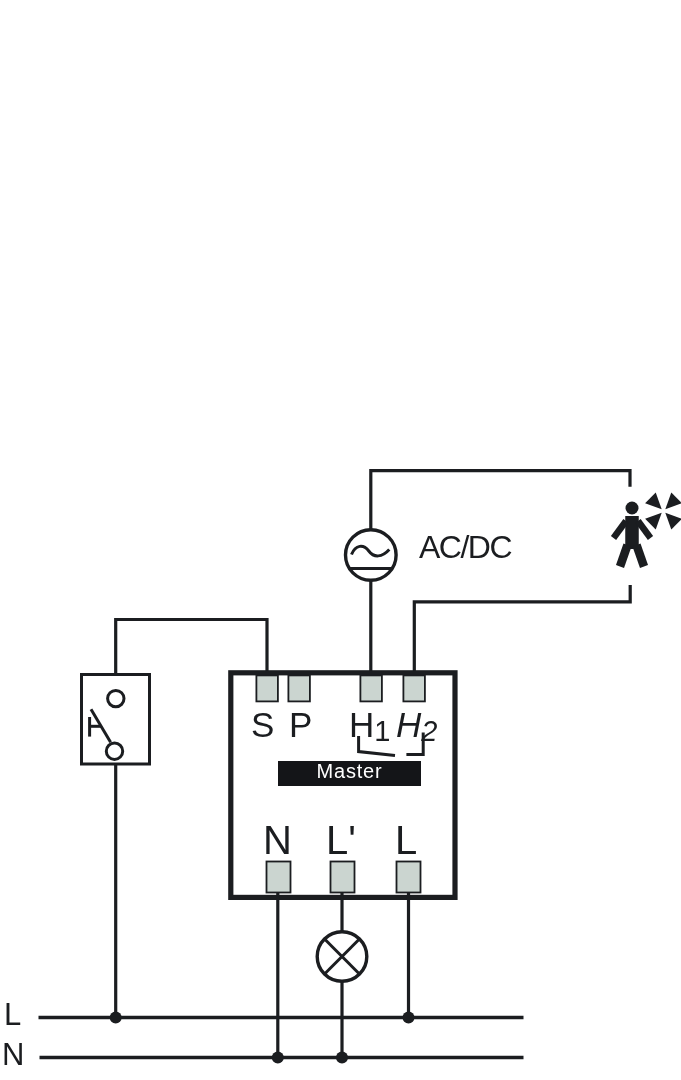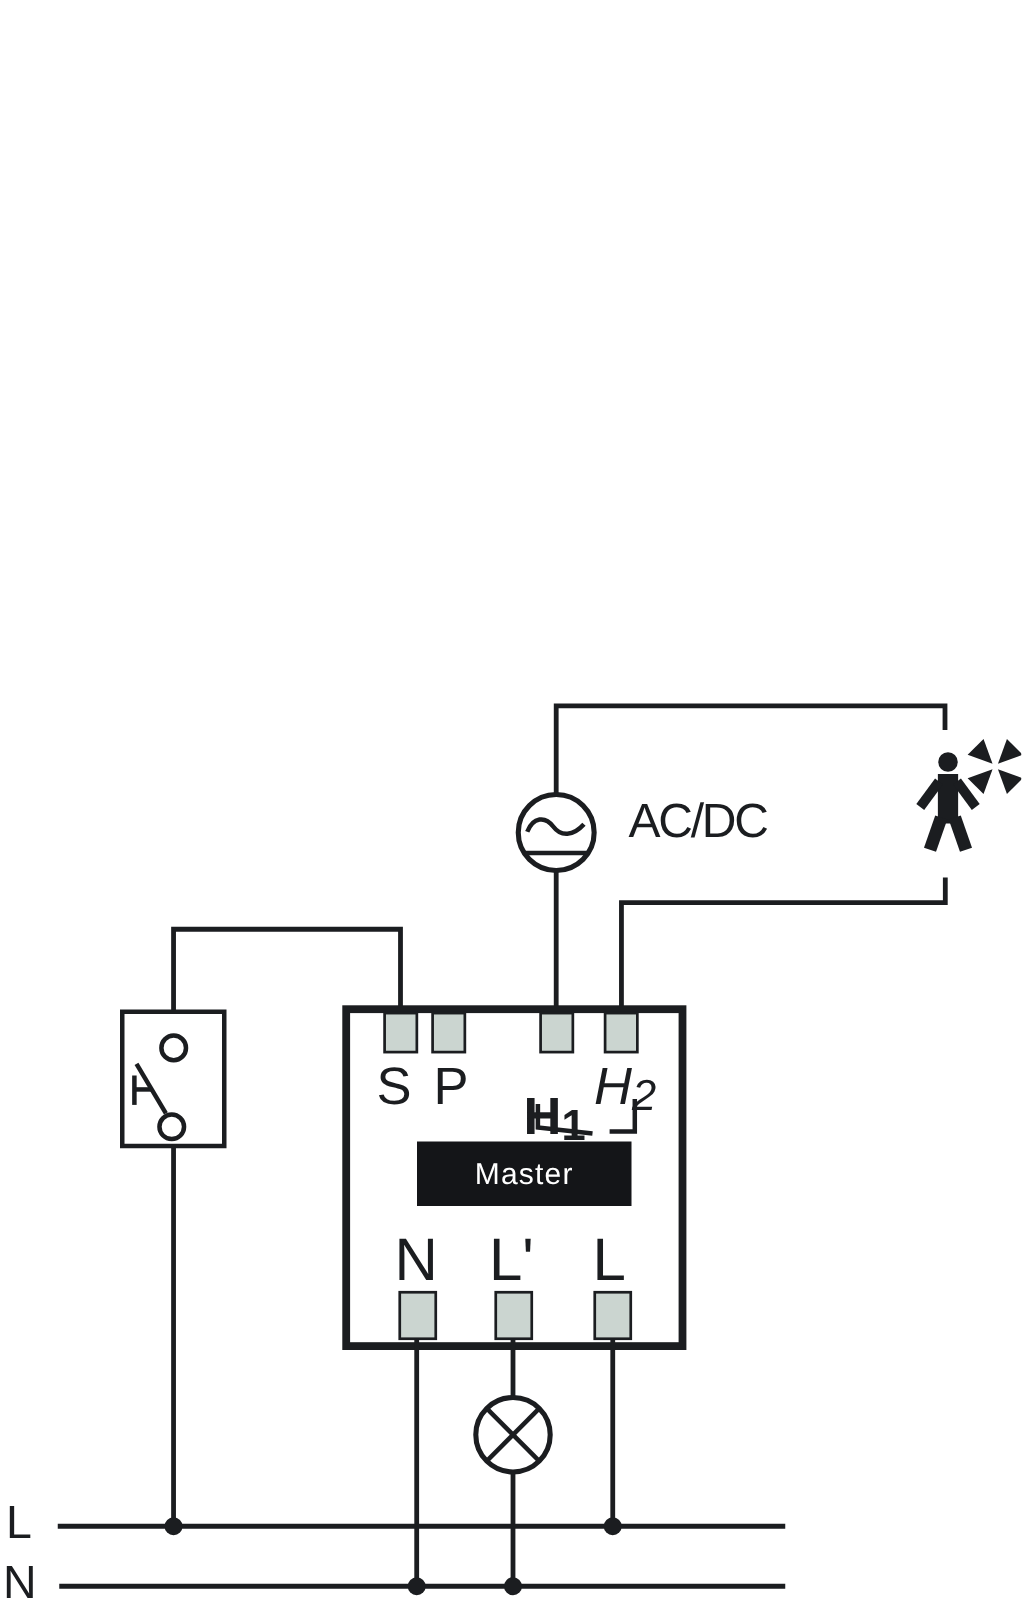--- a/index.html
+++ b/index.html
@@ -30,23 +30,23 @@
     font-weight: 500;
   }
   .lbl-term-top { font-size: 35px; }
   .lbl-term-bot { font-size: 40px; }
   .sub { font-size: 29px; position: relative; top: 4px; }
   .lbl-source { font-size: 32px; letter-spacing: -1.5px; top: 531px; left: 419px; }
   .lbl-mains  { font-size: 31px; }
   .master-box {
     position: absolute;
     left: 278px; top: 761px;
-    width: 143px; height: 43px;
+    width: 143px; height: 25px;
     background: var(--label-bg, #141518);
-    display: flex; align-items: center; justify-content: center;
+    display: flex; align-items: flex-start; justify-content: center;
   }
   .master-box span {
     color: var(--label-text, #ffffff);
     font-size: 20px;
     font-weight: 400;
     letter-spacing: 0.8px;
     line-height: 1;
   }
 </style>
 </head>
@@ -131,21 +131,21 @@
     <path class="wire-t" d="M 39.5 1057.5 L 523.5 1057.5"></path>
 
     <circle class="filled" cx="115.7" cy="1017.5" r="6"></circle>
     <circle class="filled" cx="408.5" cy="1017.5" r="6"></circle>
     <circle class="filled" cx="277.8" cy="1057.5" r="6"></circle>
     <circle class="filled" cx="342" cy="1057.5" r="6"></circle>
   </svg>
 
   <span class="lbl lbl-term-top" style="left:251px; top:707px;">S</span>
   <span class="lbl lbl-term-top" style="left:289px; top:707px;">P</span>
-  <span class="lbl lbl-term-top" style="left:349px; top:727px;font-weight:bold;"><span>H</span><span class="sub">1</span></span>
+  <span class="lbl lbl-term-top" style="left:349px; top:707px;"><span>H</span><span class="sub">1</span></span>
   <span class="lbl lbl-term-top" style="left:396px; top:707px;font-style:italic;"><span>H</span><span class="sub">2</span></span>
 
   <div class="master-box">
     <span>Master</span>
   </div>
 
   <span class="lbl lbl-term-bot" style="left:263px; top:820px;">N</span>
   <span class="lbl lbl-term-bot" style="left:326px; top:820px;">L'</span>
   <span class="lbl lbl-term-bot" style="left:395px; top:820px;">L</span>
 

